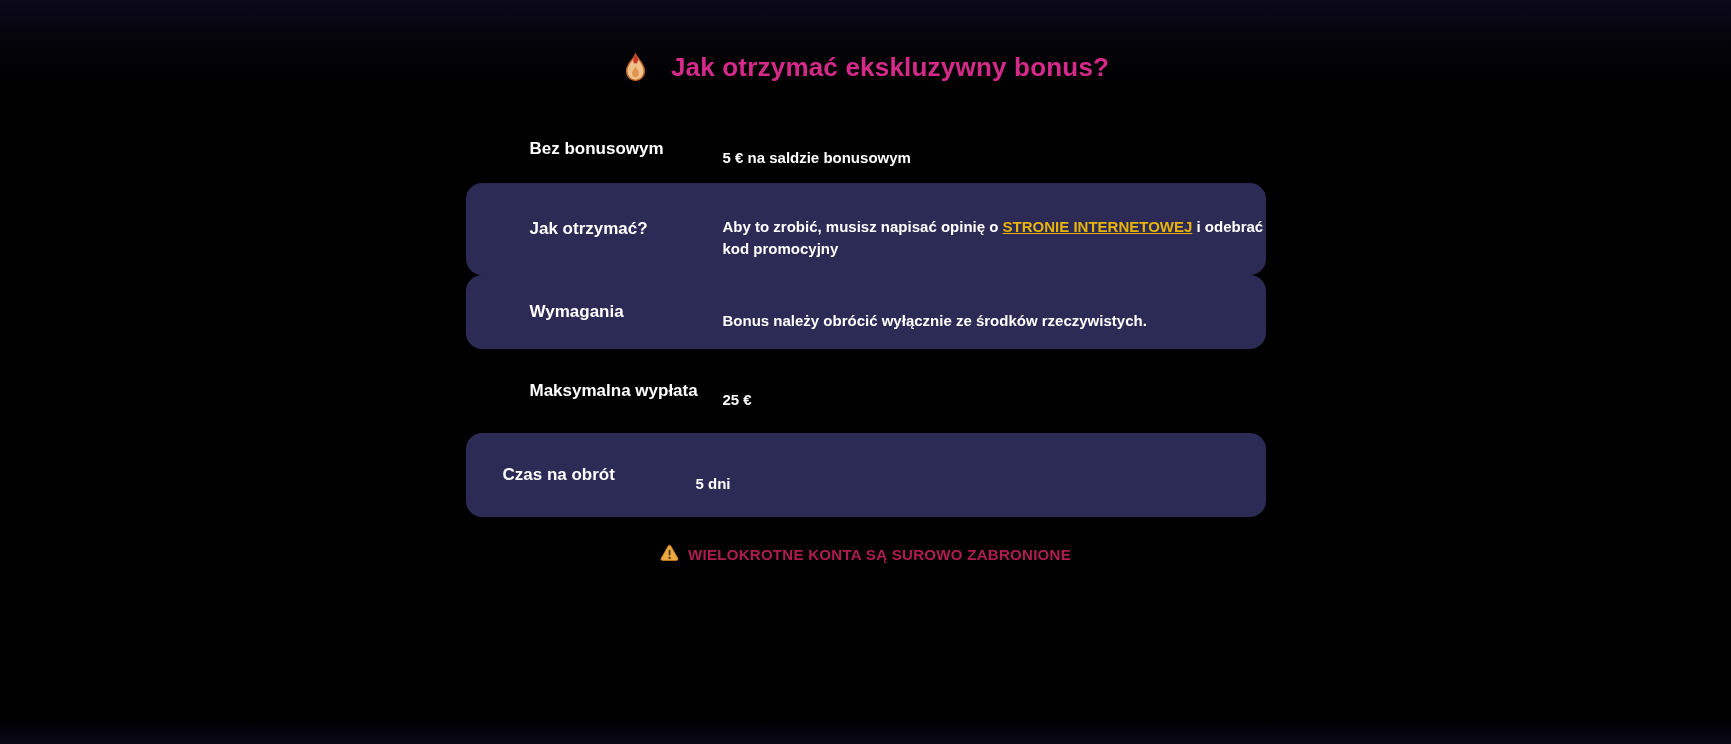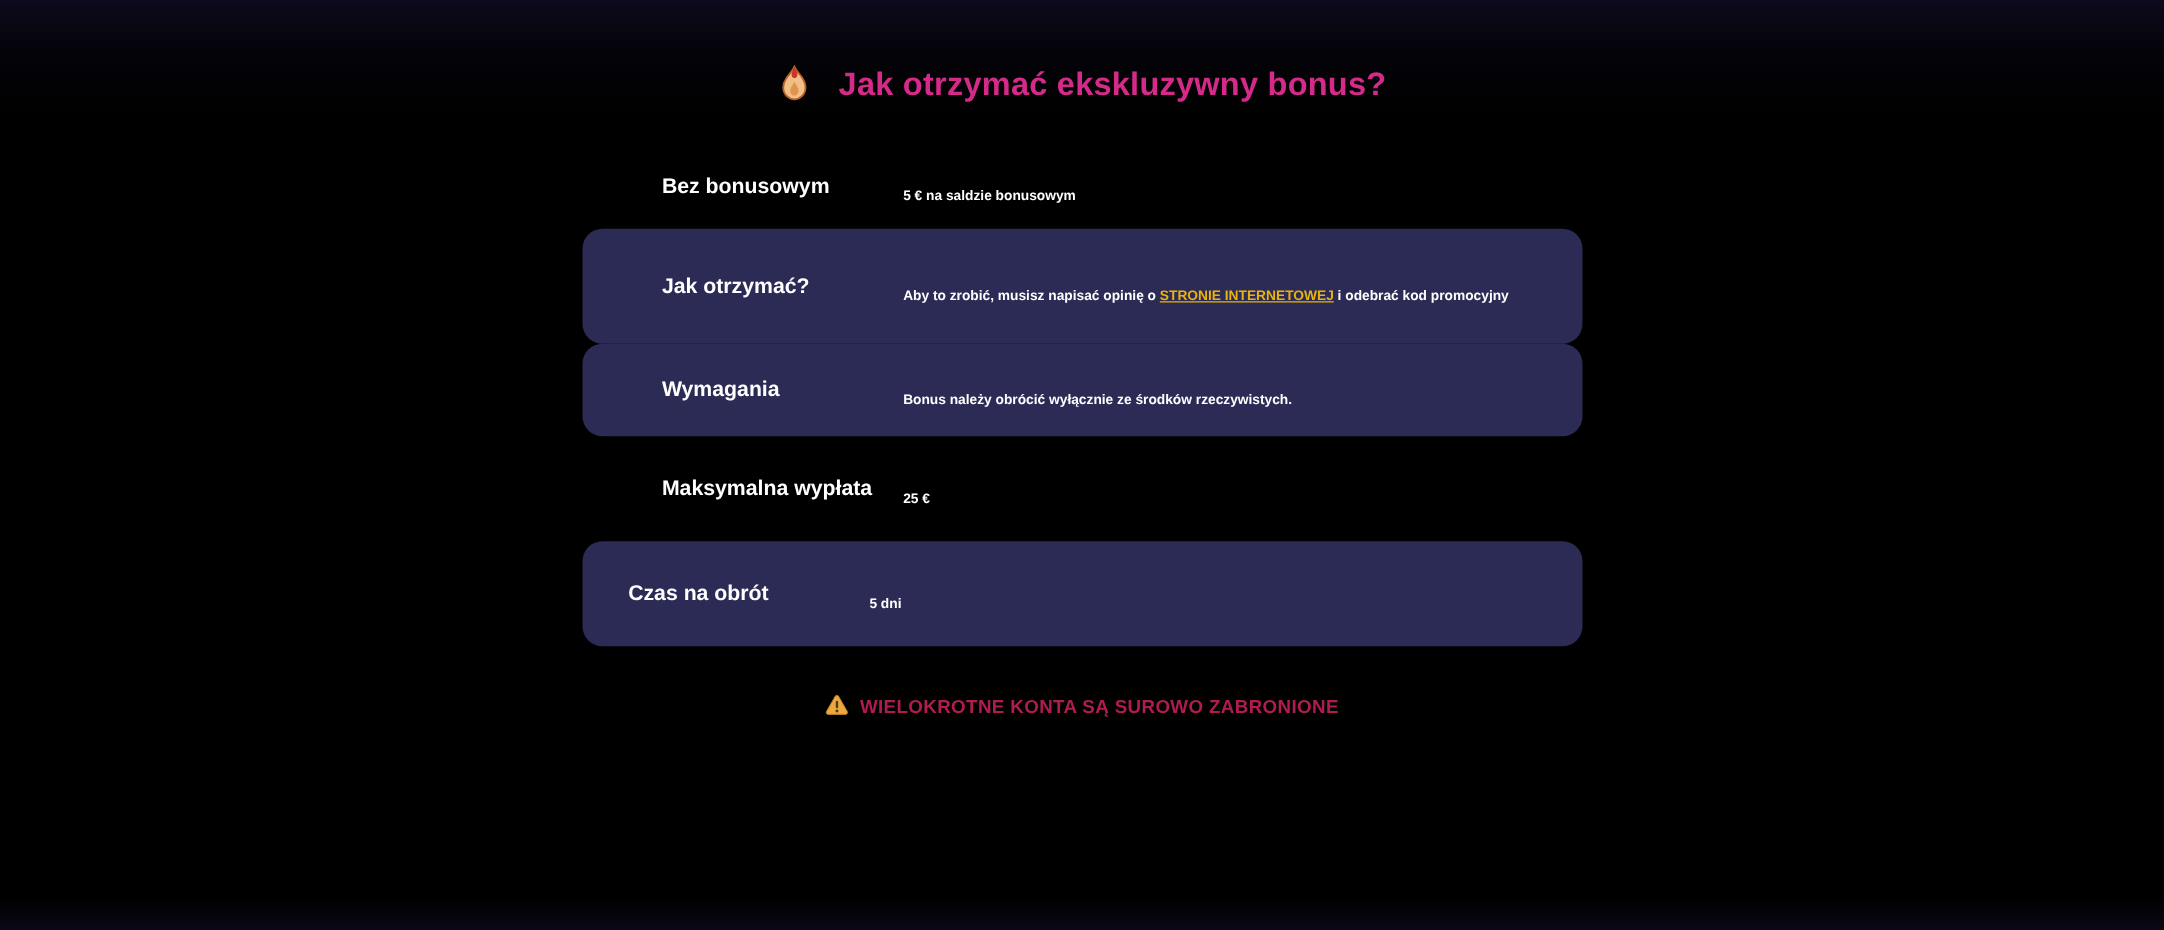--- a/index.html
+++ b/index.html
@@ -28,20 +28,21 @@
     background: linear-gradient(0deg, #0a0816 0%, rgba(0,0,0,0) 100%);
     pointer-events: none;
   }
   .content {
     position: relative;
     padding-top: 52px;
   }
   .title-row {
     display: flex;
     justify-content: center;
+    align-items: center;
     gap: 22px;
     color: #d62a8a;
     font-size: 26px;
     font-weight: bold;
     letter-spacing: 0.2px;
   }
   .title-row .fire-svg { display: block; }
 
   .bonus-table {
     width: 800px;
@@ -66,38 +67,38 @@
   }
   .row-label {
     width: 193px;
     flex: none;
     color: #ffffff;
     font-size: 17px;
     font-weight: bold;
   }
   .row-value {
     color: #ffffff;
-    font-size: 11px;
+    font-size: 15px;
     font-weight: bold;
     line-height: 1.45;
     max-width: 548px;
     transform: translateY(9px);
   }
   .row-value a {
     color: #eab308;
     text-decoration: underline;
     font-weight: bold;
     cursor: pointer;
   }
   .warning-banner {
     display: flex;
     justify-content: center;
     align-items: center;
     gap: 9px;
-    margin-top: 39px;
+    margin-top: 28px;
     color: #b01c52;
     font-size: 15px;
     font-weight: bold;
     letter-spacing: 0.3px;
   }
   .warning-banner .warn-svg { display: block; transform: translateY(-1px); }
 </style>
 </head>
 <body>
 

